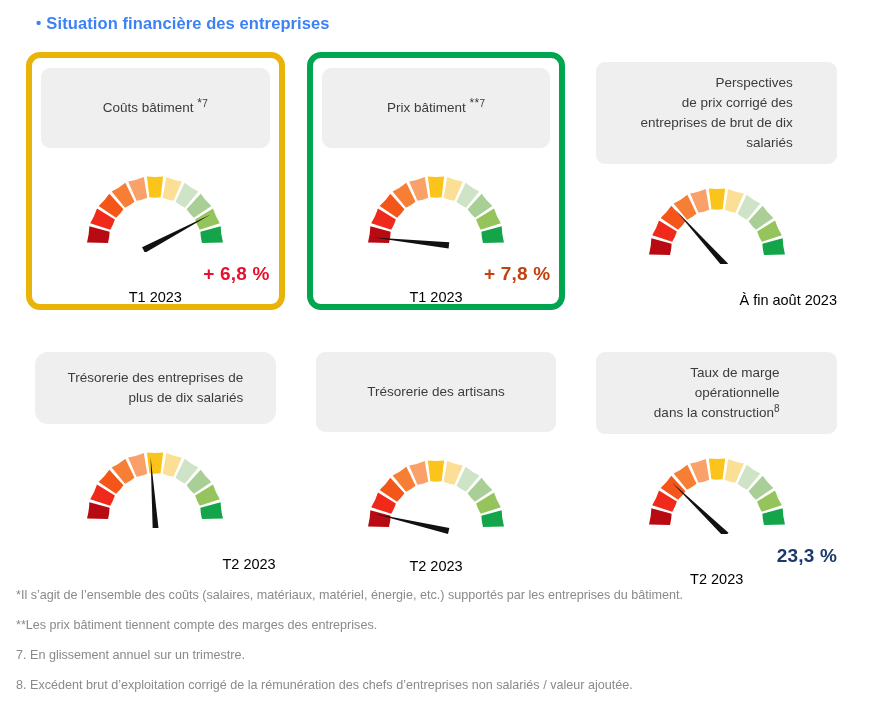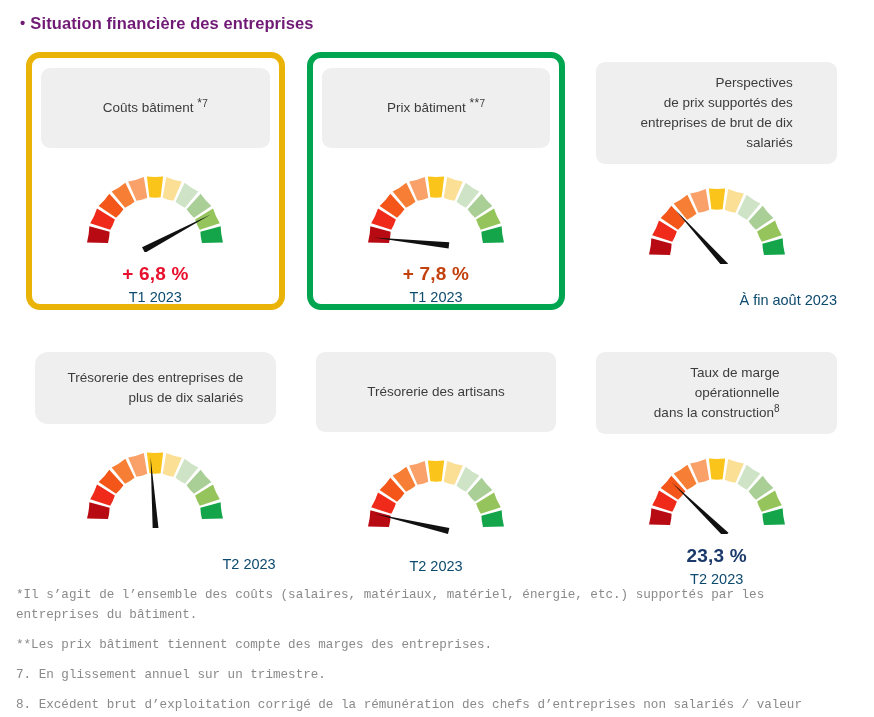--- a/index.html
+++ b/index.html
@@ -12,25 +12,25 @@
     height: 717px;
     font-family: "Liberation Sans", sans-serif;
     color: #333333;
     overflow: hidden;
     position: relative;
   }
 
   
   .page-title {
     position: absolute;
-    left: 20px;
+    left: 36px;
     top: 14px;
     font-size: 16.5px;
     font-weight: bold;
-    color: #701a75;
+    color: #3b82f6;
     letter-spacing: 0.1px;
     white-space: nowrap;
   }
   .page-title .bullet {
     display: inline-block;
     margin-right: 5px;
     font-size: 15px;
     line-height: 1;
     vertical-align: 1px;
   }
@@ -106,27 +106,28 @@
   
   .card-footer {
     text-align: center;
     margin-top: 10px;
   }
   .card-value {
     font-size: 19px;
     font-weight: bold;
     line-height: 24px;
     letter-spacing: 0.2px;
+    text-align: right;
   }
   .card-value.red   { color: #e8112d; }
   .card-value.green { color: #c2410c; }
   .card-value.navy  { color: #1b3a6b; }
   .card-date {
     font-size: 14.5px;
-    color: #0c4a6e;
+    color: #000000;
     line-height: 21px;
     margin-top: 1px;
   }
   .card-date.only {
     margin-top: 20px;
   }
   .card-date.only-low {
     margin-top: 26px;
     text-align: right;
   }
@@ -136,21 +137,20 @@
     position: absolute;
     left: 16px;
     top: 585px;
     width: 828px;
     color: #8a8a8a;
     font-size: 12.6px;
     line-height: 20px;
   }
   .footnotes p {
     margin: 0 0 10px 0;
-    font-family: Liberation Mono, monospace;
   }
   .footnotes p:last-child { margin-bottom: 0; }
 </style>
 </head>
 <body>
 
 <div class="page-title">
   <span class="bullet">•</span><span>Situation financière des entreprises</span>
 </div>
 
@@ -201,21 +201,21 @@
             <path d="M 12.35 71.41 L 88.25 76.28 L 87.60 82.44 Z" fill="#111111"></path>
           </svg>
         </div>
         <div class="card-footer">
           <div class="card-value green">+ 7,8 %</div>
           <div class="card-date">T1 2023</div>
         </div>
       </div>
       <div class="cell plain">
         <div class="card-header h-4line">
-          <div><span>Perspectives</span><br><span>de prix supportés des</span><br><span>entreprises de brut de dix</span><br><span>salariés</span></div>
+          <div><span>Perspectives</span><br><span>de prix corrigé des</span><br><span>entreprises de brut de dix</span><br><span>salariés</span></div>
         </div>
         <div class="gauge-wrap tight">
           <svg class="gauge" width="150" height="86" viewBox="0 0 150 86">
             <path d="M 28.01 76.93 L 7.02 76.46 A 68 68 0 0 0 9.34 60.33 L 29.62 65.79 A 47 47 0 0 1 28.01 76.93 Z" fill="#b80a12"></path>
             <path d="M 30.22 63.74 L 10.21 57.37 A 68 68 0 0 0 16.98 42.54 L 34.89 53.49 A 47 47 0 0 1 30.22 63.74 Z" fill="#ef2a1b"></path>
             <path d="M 36.05 51.70 L 18.64 39.95 A 68 68 0 0 0 29.32 27.63 L 43.42 43.19 A 47 47 0 0 1 36.05 51.70 Z" fill="#f4561a"></path>
             <path d="M 45.04 41.79 L 31.65 25.61 A 68 68 0 0 0 45.36 16.80 L 54.51 35.70 A 47 47 0 0 1 45.04 41.79 Z" fill="#f77f35"></path>
             <path d="M 56.45 34.82 L 48.16 15.52 A 68 68 0 0 0 63.80 10.93 L 67.26 31.64 A 47 47 0 0 1 56.45 34.82 Z" fill="#f9a169"></path>
             <path d="M 69.37 31.34 L 66.85 10.49 A 68 68 0 0 0 83.15 10.49 L 80.63 31.34 A 47 47 0 0 1 69.37 31.34 Z" fill="#fbc41a"></path>
             <path d="M 82.74 31.64 L 86.20 10.93 A 68 68 0 0 0 101.84 15.52 L 93.55 34.82 A 47 47 0 0 1 82.74 31.64 Z" fill="#fbdf95"></path>

